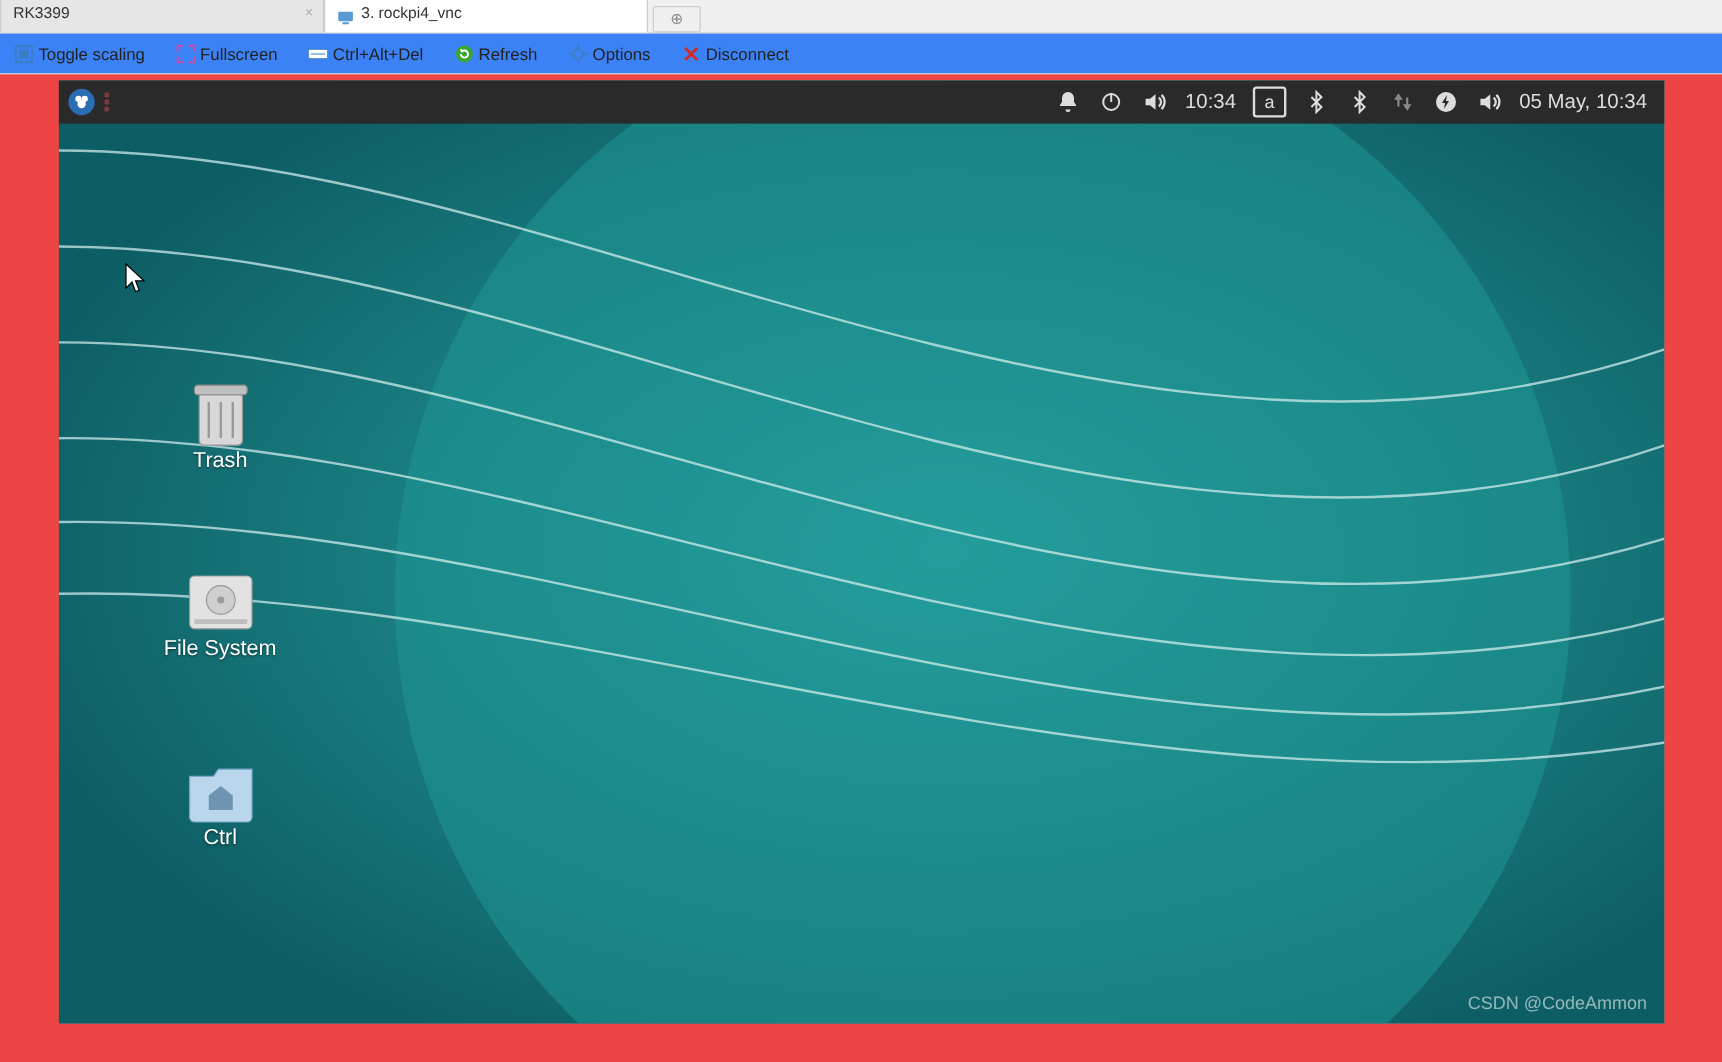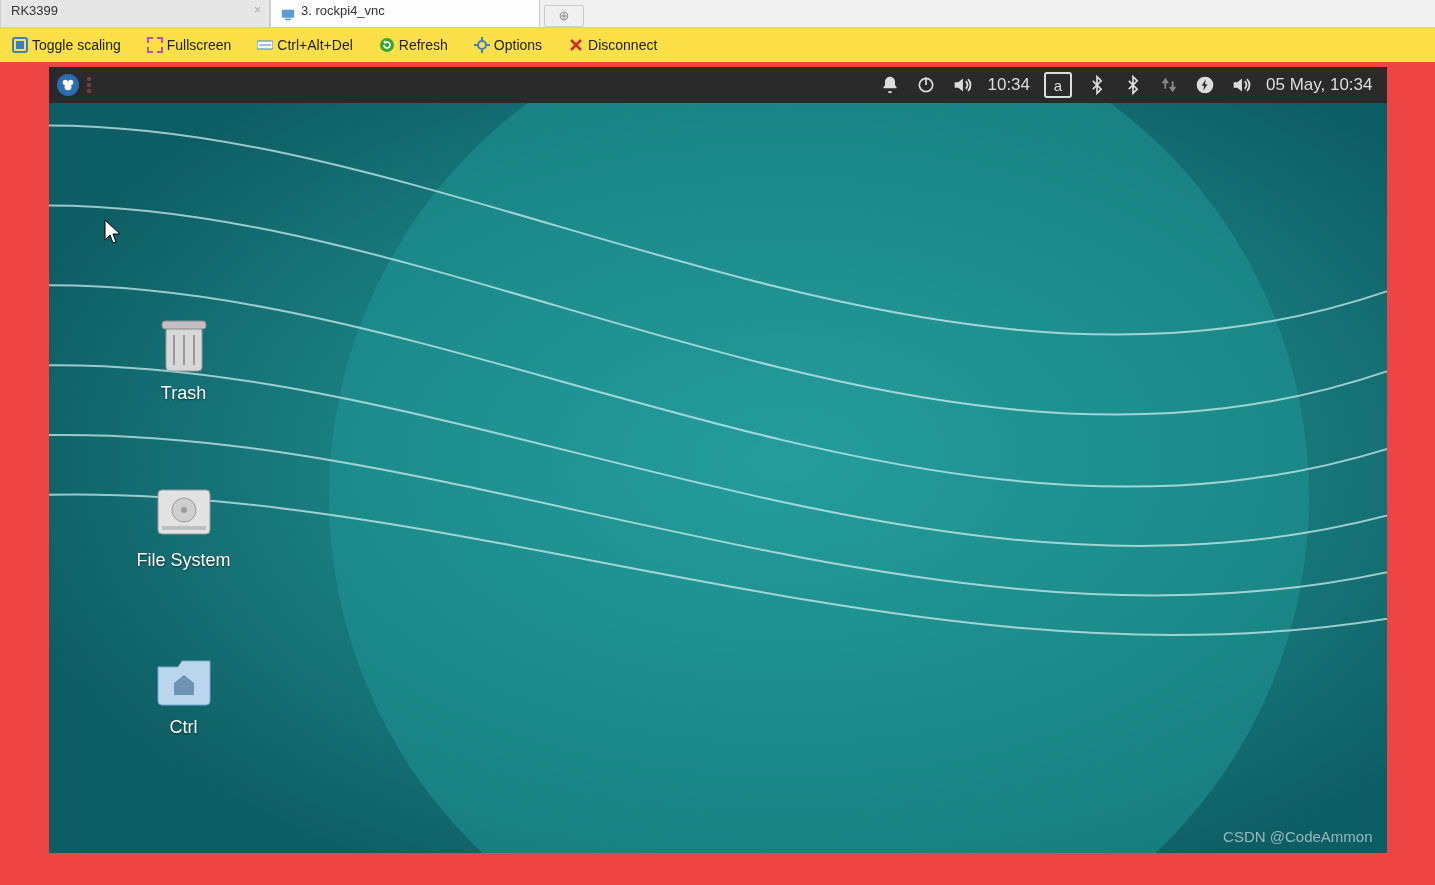--- a/index.html
+++ b/index.html
@@ -7,21 +7,21 @@
 
     
     .tabstrip { display:flex; align-items:flex-end; height:28px; background:#f0f0f0; border-bottom:1px solid #ccc; }
     .tab { width:270px; height:34px; line-height:27px; padding:0 10px; border:1px solid #ccc; border-bottom:none; background:#fefefe; font-size:13px; color:#333; display:flex; align-items:center; gap:6px; position:relative; }
     .tab.inactive { background:#e6e6e6; }
     .tab .close { position:absolute; right:8px; color:#aaa; font-size:12px; }
     .tab-icon { width:14px; height:14px; display:inline-block; }
     .newtab { width:40px; height:22px; margin-left:4px; border:1px solid #ccc; border-radius:2px; text-align:center; font-size:13px; color:#888; line-height:20px; }
 
     
-    .vnc-toolbar { height:34px; background:#fde047; border-bottom:1px solid #ddd; display:flex; align-items:center; padding:0 12px; gap:26px; font-size:14px; color:#222; }
+    .vnc-toolbar { height:34px; background:#3b82f6; border-bottom:1px solid #ddd; display:flex; align-items:center; padding:0 12px; gap:26px; font-size:14px; color:#222; }
     .vnc-btn { display:flex; align-items:center; gap:4px; cursor:pointer; }
     .vnc-ico { width:16px; height:16px; display:inline-flex; align-items:center; justify-content:center; }
 
     
     .remote-wrap { width:100%; height:calc(885px - 62px); background:#ef4444; display:flex; justify-content:center; align-items:flex-start; position:relative; }
     .remote { width:1338px; height:786px; background:linear-gradient(135deg,#0f6d73 0%,#177f83 40%,#1e8f91 100%); position:relative; margin-top:5px; overflow:hidden; }
 
     
     .wallpaper { position:absolute; inset:0; }
 
@@ -32,21 +32,21 @@
     .menu-dots { width:6px; display:flex; flex-direction:column; gap:2px; }
     .menu-dots div { width:4px; height:4px; background:#7a3b3b; border-radius:1px; }
     .panel-spacer { flex:1; }
     .panel-right { display:flex; align-items:center; gap:14px; padding-right:14px; }
     .tray-ico { width:22px; height:22px; display:inline-flex; align-items:center; justify-content:center; color:#ddd; cursor:pointer; }
     .kbd-ind { width:28px; height:26px; border:2px solid #ddd; border-radius:3px; display:flex; align-items:center; justify-content:center; font-size:15px; }
     .clock-txt { font-size:17px; }
 
     
     .desk-icons { position:absolute; top:250px; left:65px; display:flex; flex-direction:column; gap:80px; }
-    .desk-icon { width:140px; display:flex; flex-direction:column; align-items:center; gap:10px; color:#fff; font-size:18px; text-shadow:0 1px 2px rgba(0,0,0,.6); cursor:pointer; }
+    .desk-icon { width:140px; display:flex; flex-direction:column; align-items:center; color:#fff; font-size:18px; text-shadow:0 1px 2px rgba(0,0,0,.6); cursor:pointer; }
     .ico-big { width:64px; height:56px; }
 
     .cursor { position:absolute; top:152px; left:55px; font-size:22px; color:#fff; pointer-events:none; }
 
     .watermark { position:absolute; right:14px; bottom:8px; font-size:15px; color:rgba(255,255,255,.55);margin-left:28px; }
   </style>
 </head>
 <body>
 
 <div class="tabstrip">

